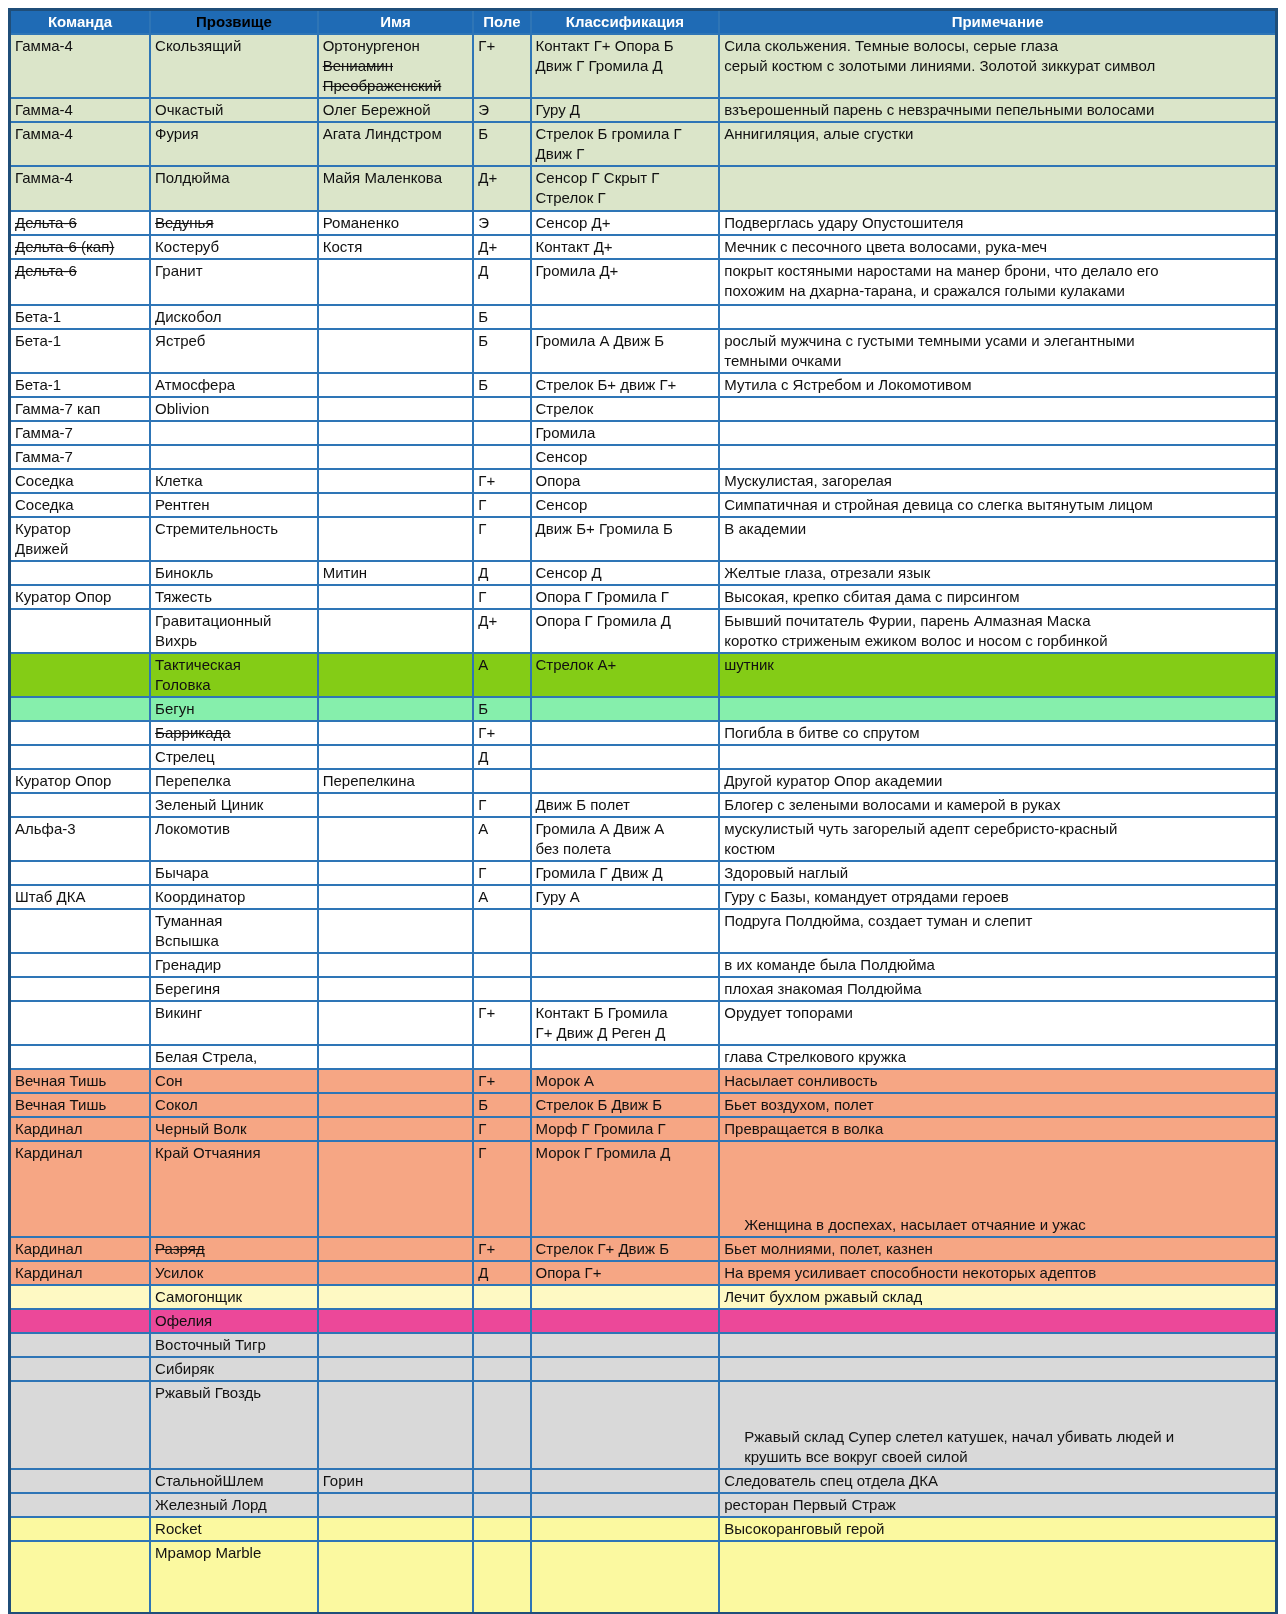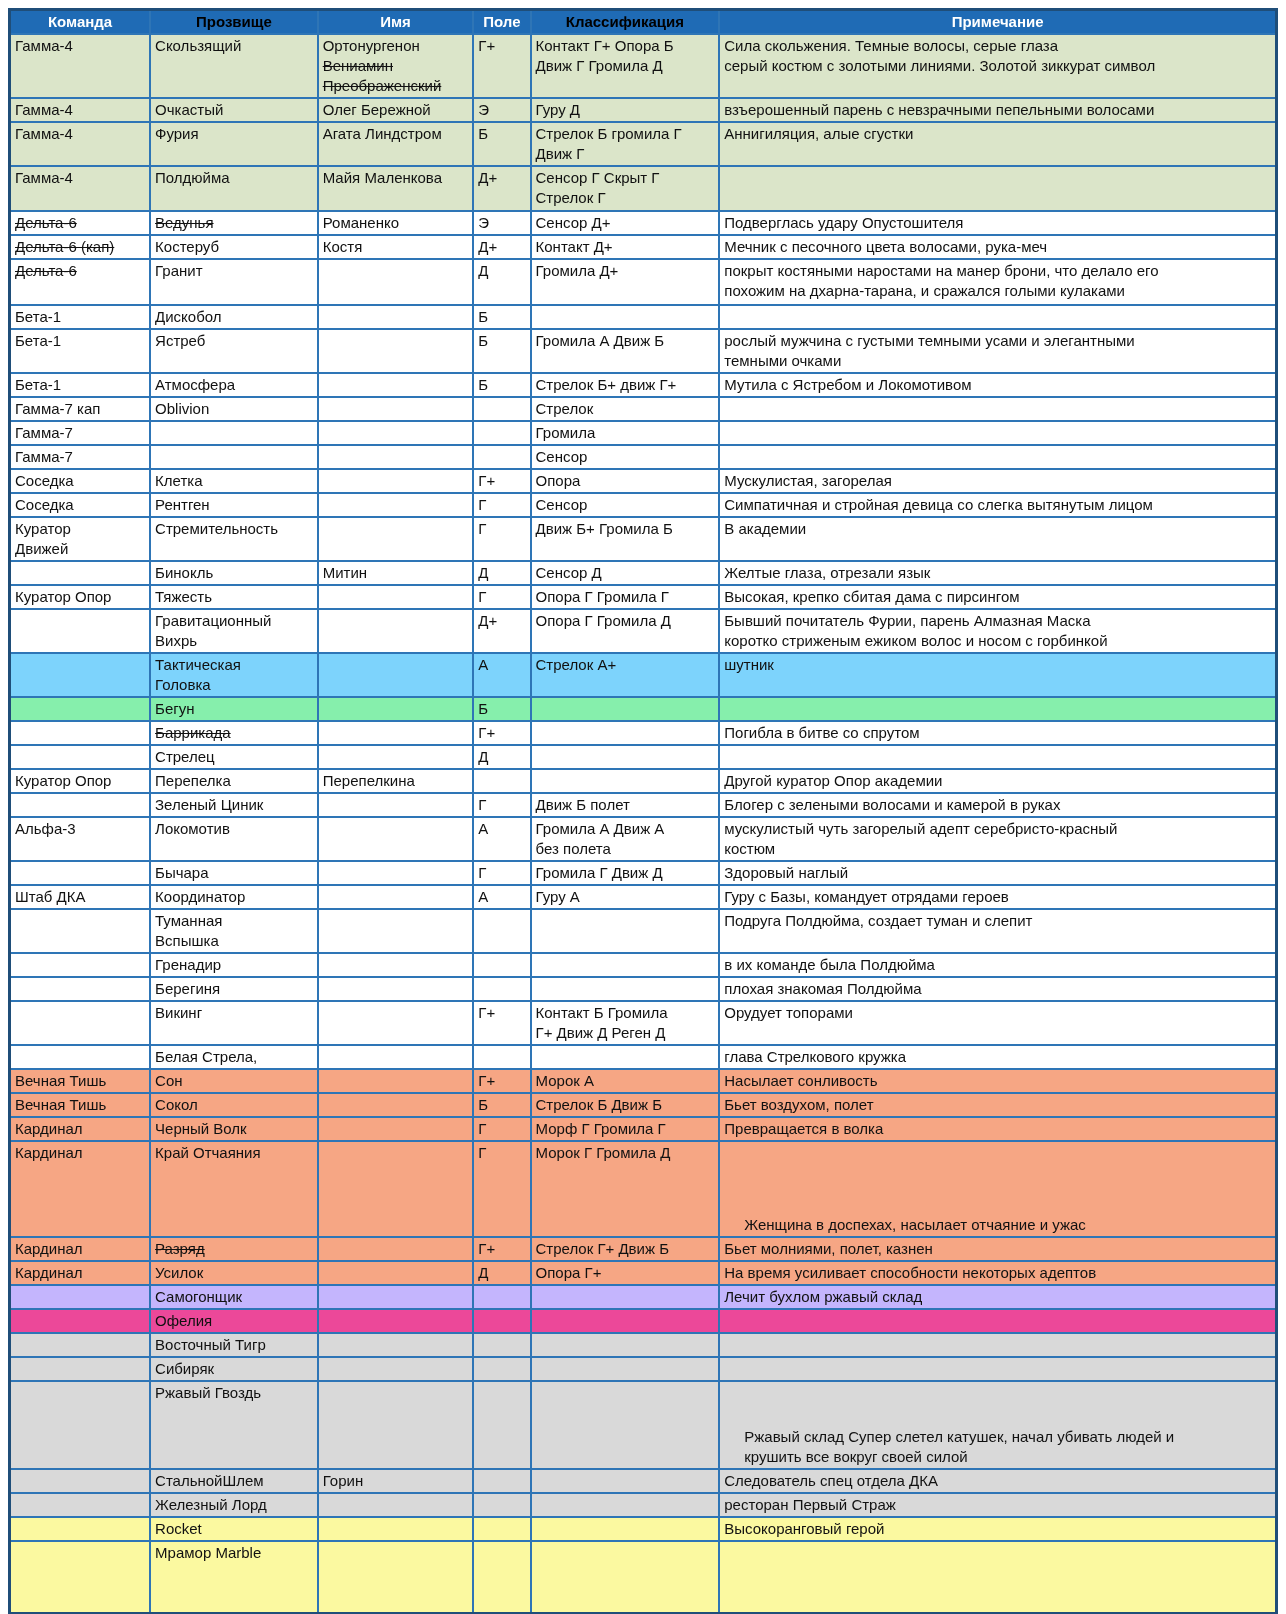--- a/index.html
+++ b/index.html
@@ -24,21 +24,21 @@
         <col style="width: 57px;">
         <col style="width: 188px;">
         <col style="width: 555px;">
       </colgroup>
     <thead>
       <tr id="header-row">
           <th style="background: rgb(31, 107, 181); color: rgb(255, 255, 255);">Команда</th>
           <th style="background: rgb(31, 107, 181); color: #000000;">Прозвище</th>
           <th style="background: rgb(31, 107, 181); color: rgb(255, 255, 255);">Имя</th>
           <th style="background: rgb(31, 107, 181); color: rgb(255, 255, 255); margin-left: 20px;">Поле</th>
-          <th style="background: rgb(31, 107, 181); color: #000000;">Классификация</th>
+          <th style="background: rgb(31, 107, 181); color: #ffffff;">Классификация</th>
           <th style="background: rgb(31, 107, 181); color: rgb(255, 255, 255);">Примечание</th>
         </tr>
     </thead>
     <tbody id="table-body">
         <tr style="height: 64px; background: rgb(219, 229, 201);">
           <td>
             <div>Гамма-4</div>
           </td>
           <td>
             <div>Скользящий</div>
@@ -370,21 +370,21 @@
             <div>Д+</div>
           </td>
           <td>
             <div>Опора Г Громила Д</div>
           </td>
           <td>
             <div>Бывший почитатель Фурии, парень Алмазная Маска</div>
             <div>коротко стриженым ежиком волос и носом с горбинкой</div>
           </td>
         </tr>
-        <tr style="height: 42px; background: #7dd3fc;">
+        <tr style="height: 42px; background: #84cc16;">
           <td></td>
           <td>
             <div>Тактическая</div>
             <div>Головка</div>
           </td>
           <td></td>
           <td>
             <div>А</div>
           </td>
           <td>
@@ -685,21 +685,21 @@
           <td>
             <div>Д</div>
           </td>
           <td>
             <div>Опора Г+</div>
           </td>
           <td>
             <div>На время усиливает способности некоторых адептов</div>
           </td>
         </tr>
-        <tr style="height: 22px; background: #c4b5fd;">
+        <tr style="height: 22px; background: #fef9c3;">
           <td></td>
           <td>
             <div>Самогонщик</div>
           </td>
           <td></td>
           <td></td>
           <td></td>
           <td>
             <div>Лечит бухлом ржавый склад</div>
           </td>

